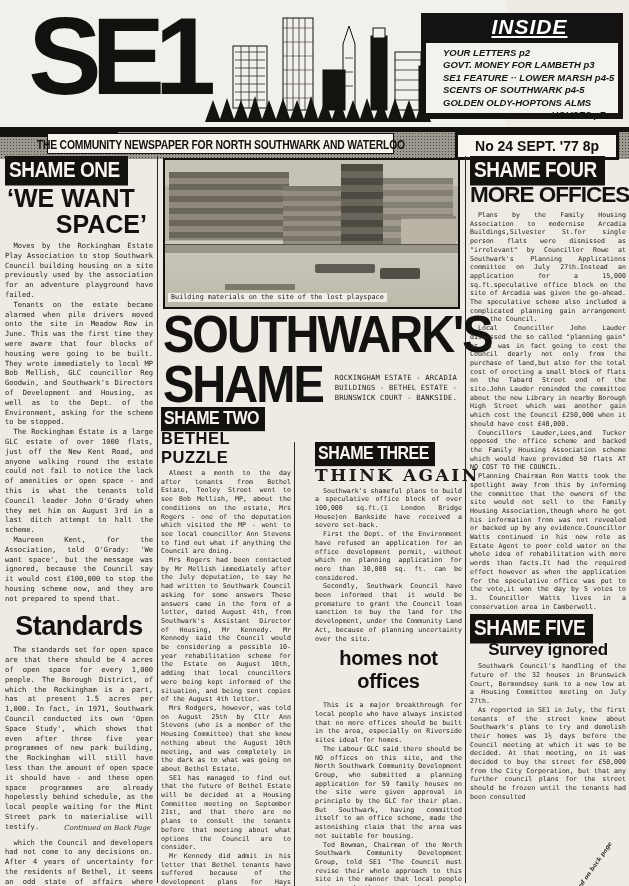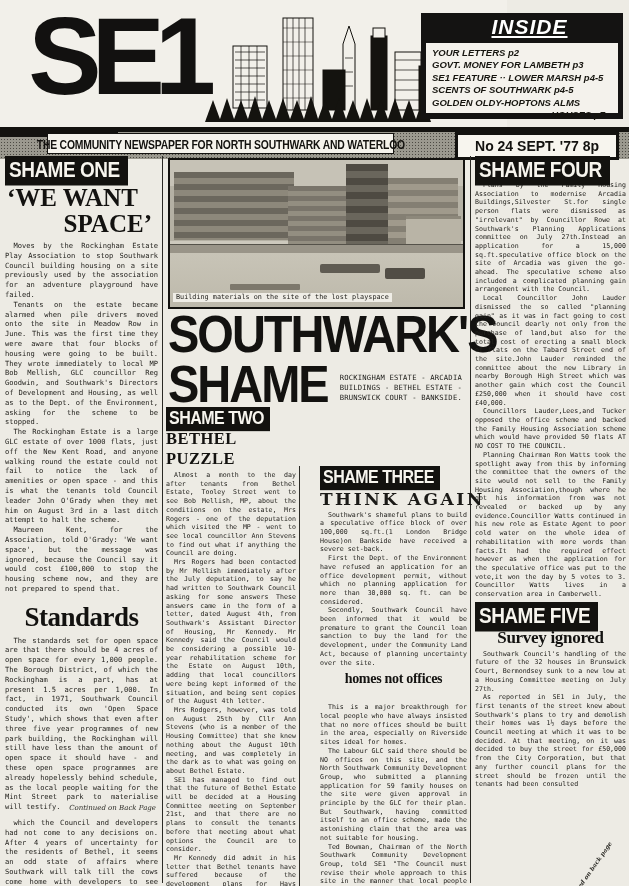--- a/index.html
+++ b/index.html
@@ -10,21 +10,21 @@
   .logo{position:absolute;left:30px;top:6px;font-family:"Liberation Sans",sans-serif;
         font-weight:900;font-size:108px;line-height:100px;letter-spacing:-10px;
         transform:scale(1.02,1.02);color:#121110;}
   .skyline{position:absolute;left:205px;top:8px;}
   .inside-box{position:absolute;left:421px;top:13px;width:202px;height:106px;
         background:#141312;padding:0;}
   .inside-title{color:#fff;font-family:"Liberation Sans",sans-serif;font-style:italic;
         font-weight:900;font-size:21px;text-align:center;line-height:26px;margin-top:1px;
         text-decoration:underline;letter-spacing:1px;padding-left:15px;}
   .inside-body{position:absolute;left:5px;top:30px;right:5px;bottom:6px;background:#f4f2ec;
-        padding:4px 5px 0 6px;}
+        padding:4px 5px 0 17px;}
   .inside-body div{font-family:"Liberation Sans",sans-serif;font-style:italic;font-weight:700;
         font-size:9.5px;line-height:12.4px;white-space:nowrap;color:#16150f;}
   .inside-body div:last-child{text-align:right;padding-right:8px;}
   
   .banner{position:absolute;left:0;top:127px;width:629px;height:27px;background:#9b998f;
         background-image:radial-gradient(#4c4a43 22%,transparent 24%);background-size:3px 3px;
         border-top:5px solid #13120f;}
   .banner:before{content:"";position:absolute;left:0;top:-5px;width:118px;height:10px;background:#13120f;}
   .tagline-box{position:absolute;left:47px;top:1px;width:345px;height:19px;background:#f5f3ec;
         border:1px solid #13120f;display:flex;align-items:center;justify-content:center;}
@@ -37,29 +37,29 @@
   
   .content{position:absolute;left:3px;top:156px;width:623px;height:727px;display:flex;}
   .col-left{width:158px;padding:0 4px 0 2px;}
   .col-mid{width:301px;border-left:1px solid #2a2924;border-right:1px solid #2a2924;padding:0 3px;}
   .col-right{width:156px;padding:0 0 0 4px;}
   
   .kicker{display:inline-block;background:#13120f;color:#f7f5ee;
         font-family:"Liberation Sans",sans-serif;font-weight:900;white-space:nowrap;}
   .kicker.k1{font-size:19px;padding:1px 8px 2px 4px;transform:scale(1,1.18);transform-origin:left top;letter-spacing:-0.5px;}
   .kicker.small{font-size:16px;padding:1px 6px 2px 3px;letter-spacing:-0.5px;transform:scale(1,1.15);transform-origin:left top;}
-  .hl-bighead{font-family:Liberation Serif, serif;font-weight:900;color:#131210;}
+  .hl-bighead{font-family:Liberation Sans, sans-serif;font-weight:900;color:#131210;}
   .wewant{font-size:25px;line-height:26px;letter-spacing:0;margin:4px 0 4px 2px;}
   .wewant .l2{text-align:right;padding-right:6px;}
   .standards{font-size:27px;text-align:center;margin:8px 0 3px 0;letter-spacing:-0.5px;}
   .moreoffices{font-size:22.5px;letter-spacing:-1px;margin:1px 0 3px 0;white-space:nowrap;}
   .bethel{font-size:16.5px;letter-spacing:0.5px;margin:1px 0 2px 0;}
   .thinkagain{font-family:"DejaVu Serif",serif;font-weight:700;font-size:17px;letter-spacing:2.5px;
         margin:2px 0 2px 0;white-space:nowrap;}
-  .homes{font-size:14px;text-align:center;margin:4px 0 16px 0;letter-spacing:-0.3px;}
+  .homes{font-size:20px;text-align:center;margin:4px 0 8px 0;letter-spacing:-0.3px;}
   .survey{font-size:17px;text-align:center;margin:1px 0 2px 0;letter-spacing:-0.3px;}
   .main-hl{font-family:"Liberation Sans",sans-serif;font-weight:900;color:#131210;
         font-size:47px;line-height:44px;letter-spacing:-2px;transform:scale(1,1.12);
         transform-origin:left top;white-space:nowrap;margin-left:2px;}
   .shame-row{display:flex;align-items:flex-start;margin-top:6px;}
   .subjects{font-size:7.2px;line-height:10px;margin:14px 0 0 12px;letter-spacing:0.2px;}
   
   .story p{margin:0;text-indent:2ch;font-size:6.6px;line-height:8.7px;text-align:justify;
         color:#24231f;}
   .col-left .story p{font-size:7.1px;line-height:9.8px;}
@@ -243,20 +243,21 @@
               <p>This is a major breakthrough for local people who have always insisted that no more offices should be built in the area, especially on Riverside sites ideal for homes.</p>
               <p>The Labour GLC said there should be NO offices on this site, and the North Southwark Community Development Group, who submitted a planning application for 59 family houses on the site were given approval in principle by the GLC for their plan. But Southwark, having committed itself to an office scheme, made the astonishing claim that the area was not suitable for housing.</p>
               <p>Ted Bowman, Chairman of the North Southwark Community Development Group, told SE1 "The Council must revise their whole approach to this site in the manner that local people want, and that means houses not offices".</p>
             </div>
         </div>
       </div>
     </div>
 
     <div class="col-right">
       <span class="kicker k1">SHAME FOUR</span>
+      <div class="hl-bighead moreoffices">MORE OFFICES</div>
       <div class="story">
           <p>Plans by the Family Housing Association to modernise Arcadia Buildings,Silvester St.for single person flats were dismissed as "irrelevant" by Councillor Rowe at Southwark's Planning Applications committee on July 27th.Instead an application for a 15,000 sq.ft.speculative office block on the site of Arcadia was given the go-ahead. The speculative scheme also included a complicated planning gain arrangement with the Council.</p>
           <p>Local Councillor John Lauder dismissed the so called "planning gain" as it was in fact going to cost the Council dearly not only from the purchase of land,but also for the total cost of erecting a small block of flats on the Tabard Street end of the site.John Lauder reminded the committee about the new Library in nearby Borough High Street which was another gain which cost the Council £250,000 when it should have cost £40,000.</p>
           <p>Councillors Lauder,Lees,and Tucker opposed the office scheme and backed the Family Housing Association scheme which would have provided 50 flats AT NO COST TO THE COUNCIL.</p>
           <p>Planning Chairman Ron Watts took the spotlight away from this by informing the committee that the owners of the site would not sell to the Family Housing Association,though where he got his information from was not revealed or backed up by any evidence.Councillor Watts continued in his new role as Estate Agent to poor cold water on the whole idea of rehabilitation with more words than facts.It had the required effect however as when the application for the speculative office was put to the vote,it won the day by 5 votes to 3. Councillor Watts lives in a conservation area in Camberwell.</p>
         </div>
       <div class="sep3"></div>
       <span class="kicker k1">SHAME FIVE</span>
       <div class="hl-bighead survey">Survey ignored</div>
       <div class="story">

